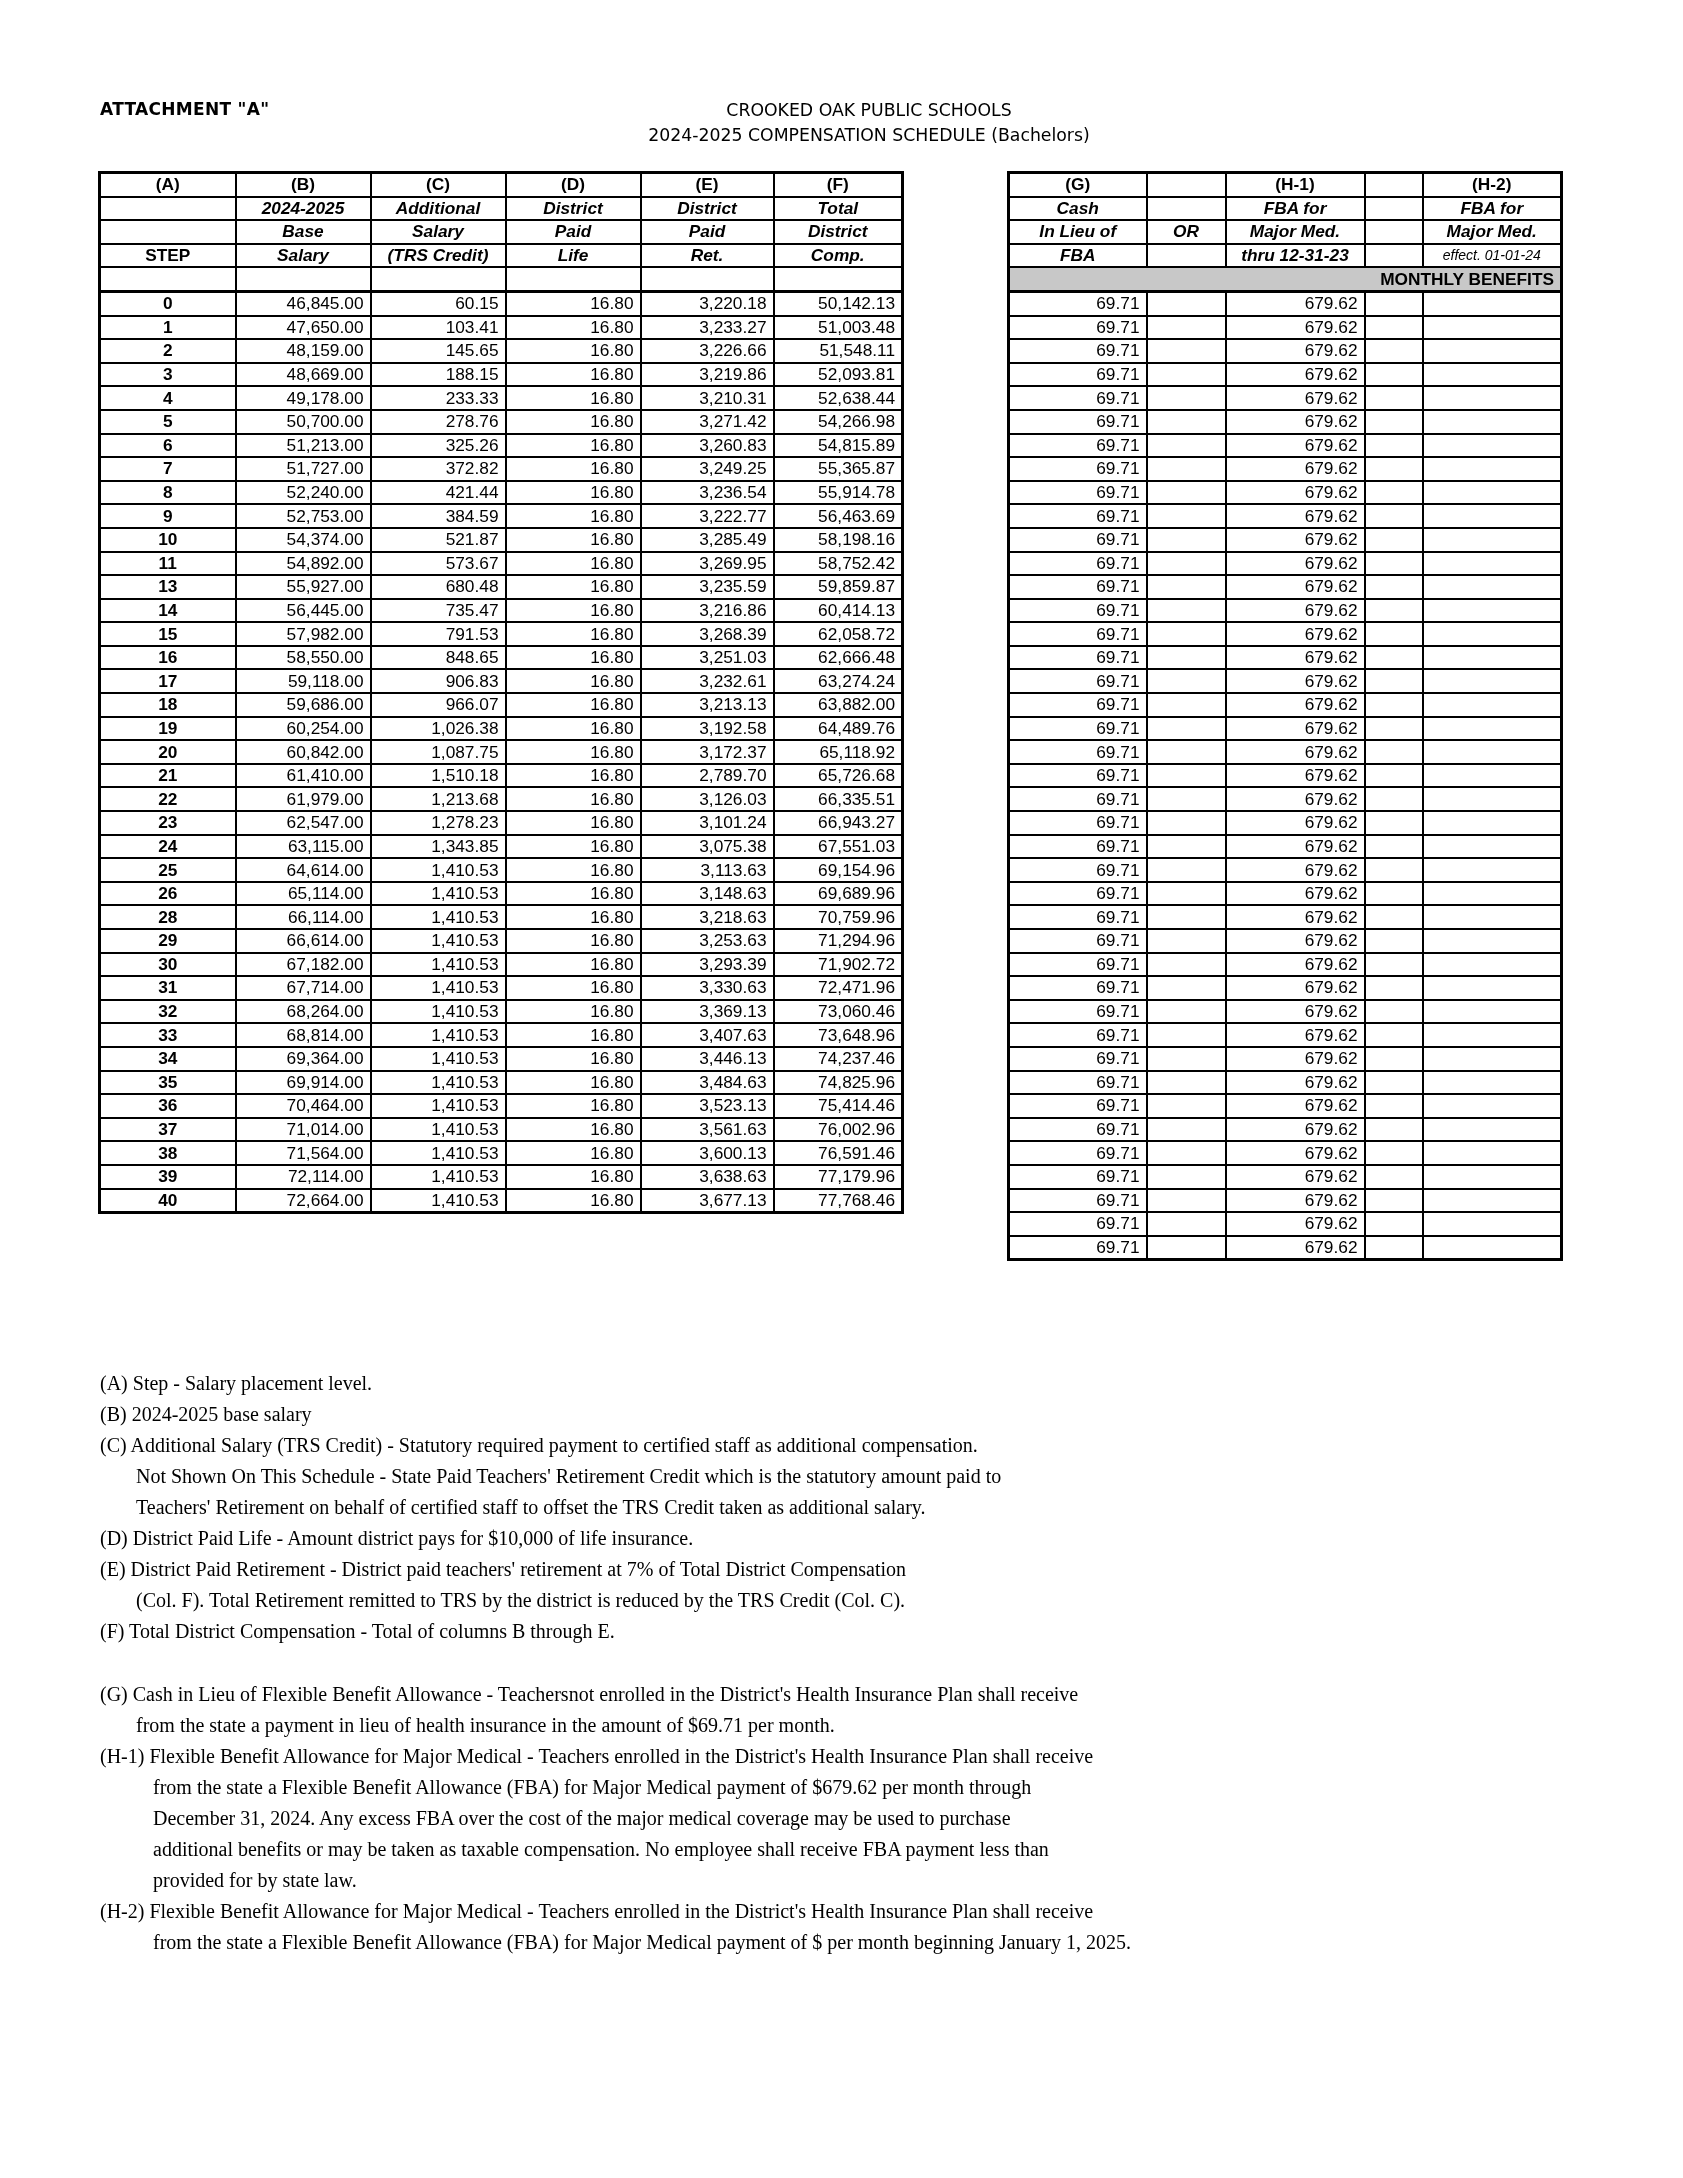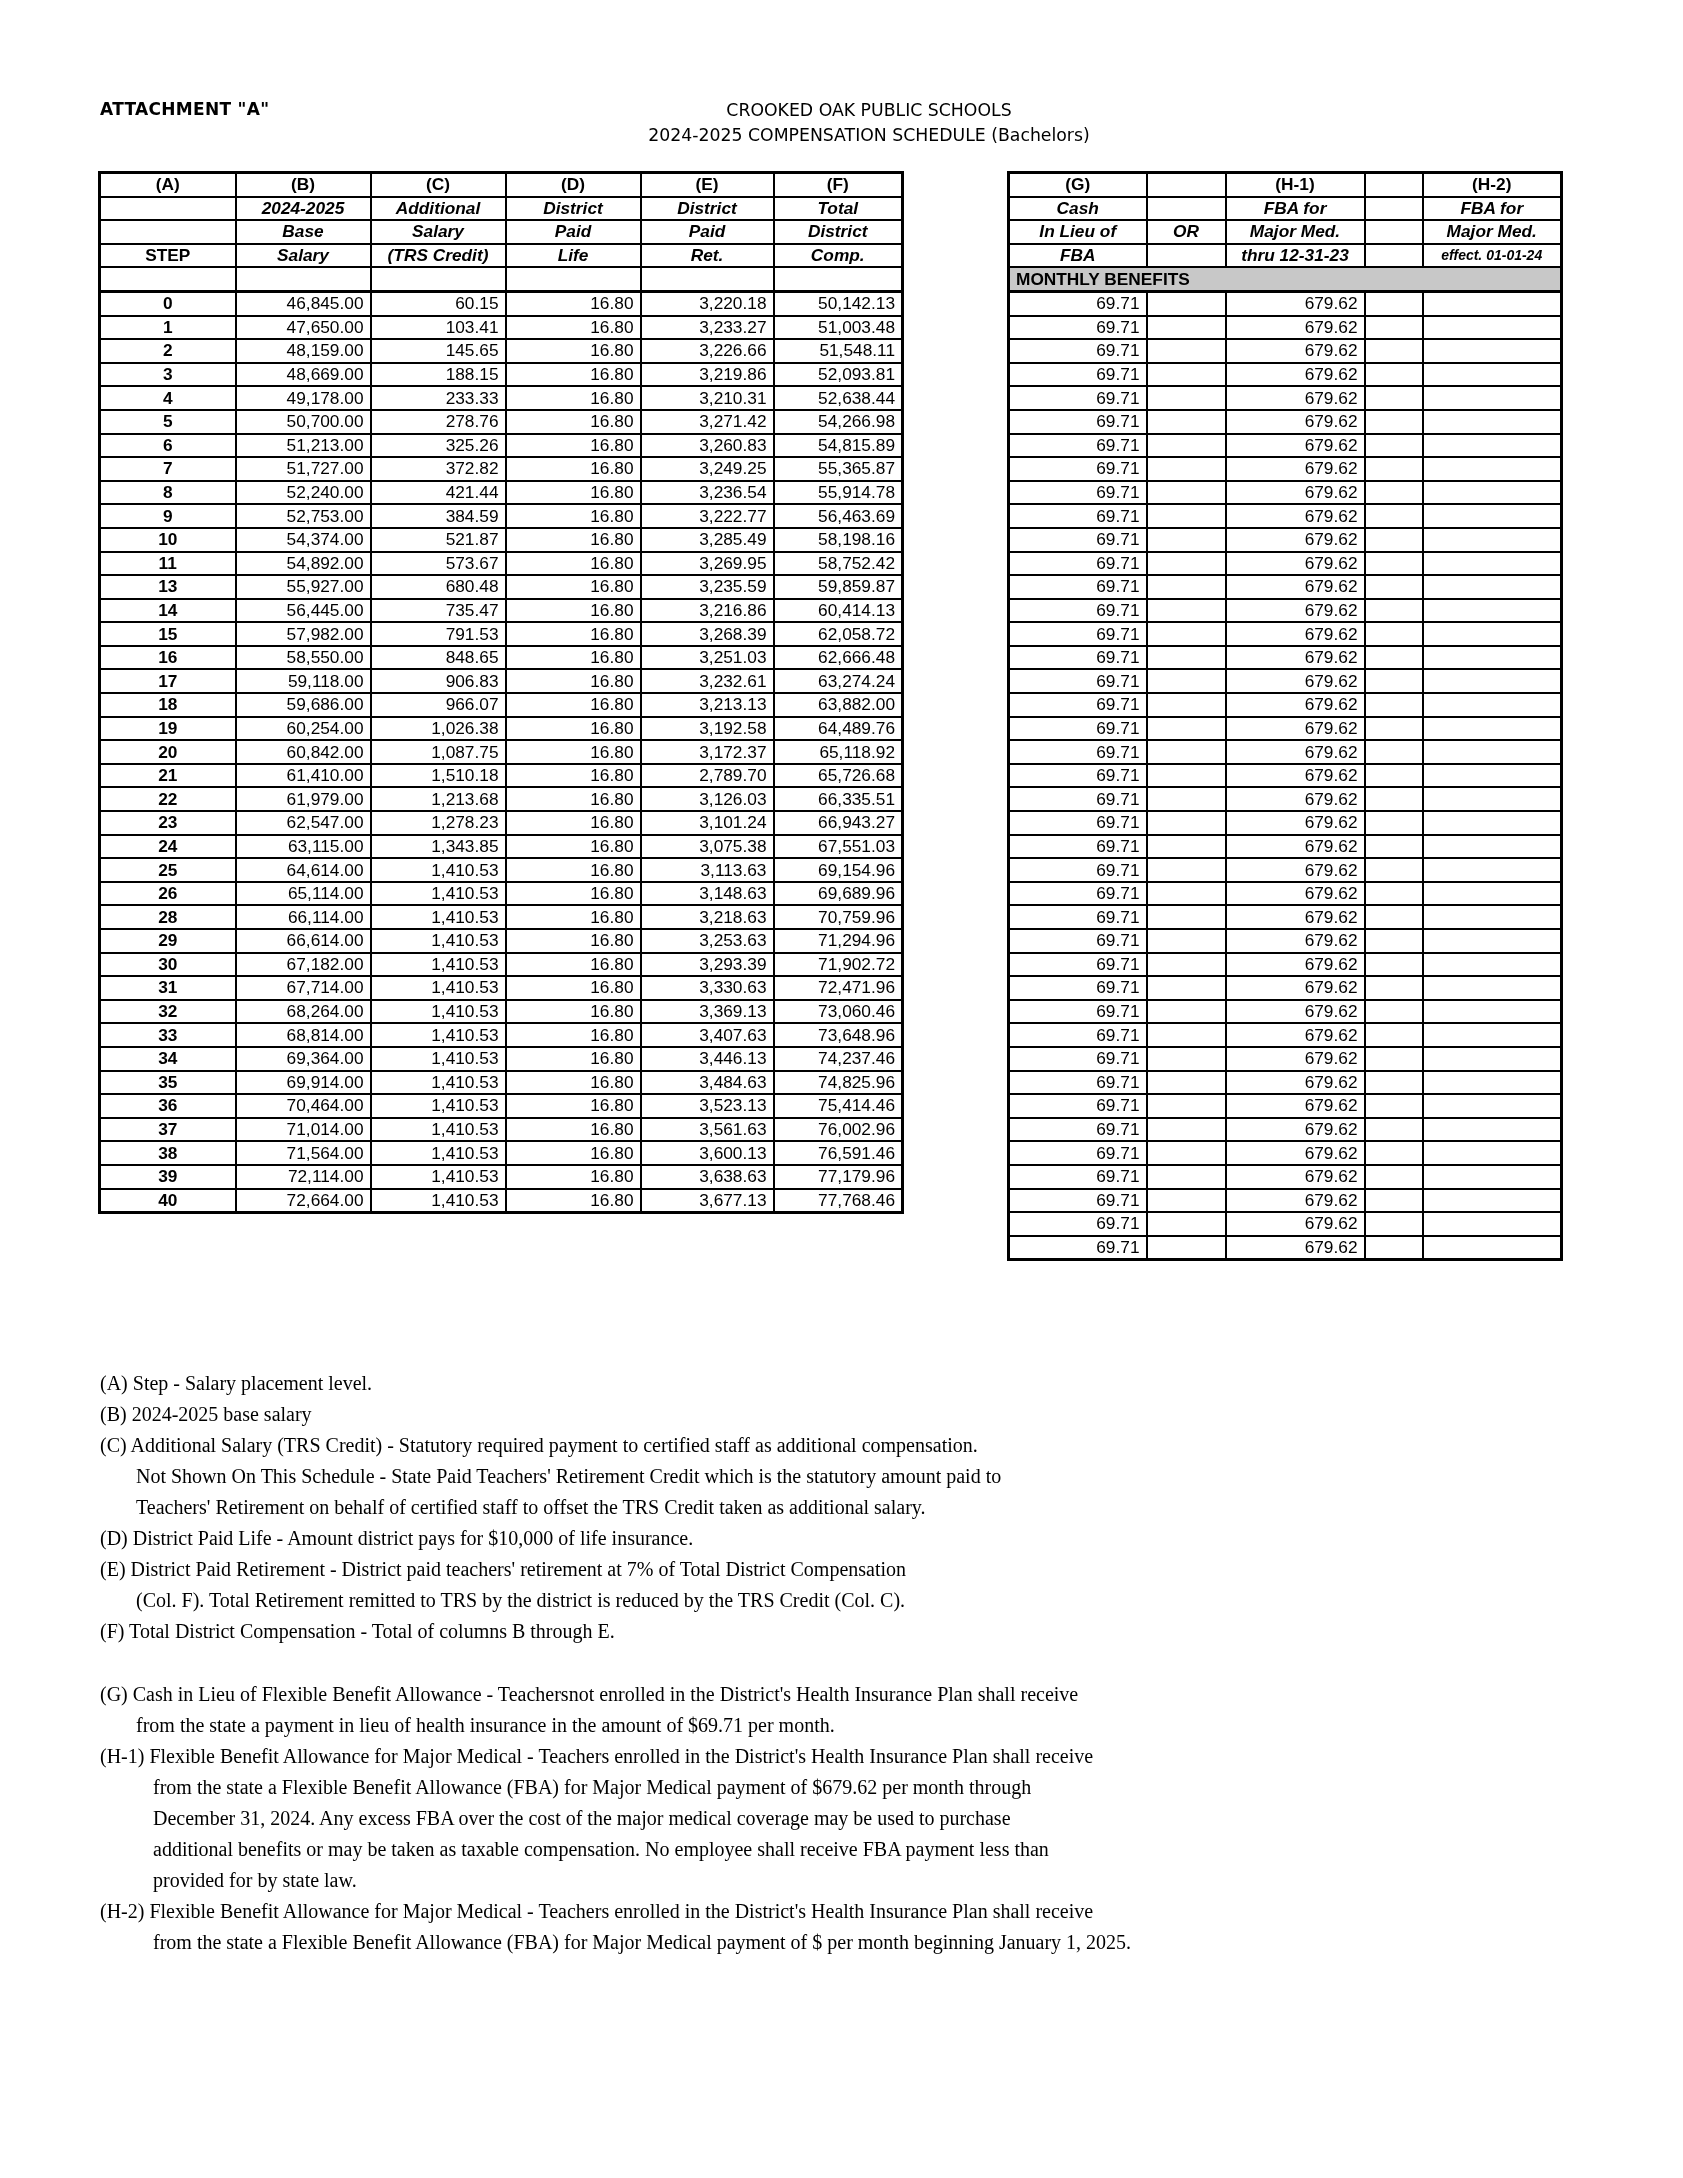--- a/index.html
+++ b/index.html
@@ -10,21 +10,21 @@
   table.sched td { border: 2px solid #000; height: 21.6px; padding: 0 6px; font-size: 17.3px; line-height: 21px; white-space: nowrap; overflow: hidden; }
   #left-table { left: 98px; top: 171px; width: 801px; border: 3px solid #000; }
   #right-table { left: 1007px; top: 171px; width: 552px; border: 3px solid #000; }
   .hdr td { text-align: center; font-weight: bold; }
   .hdr.italic td { font-style: italic; }
   td.code { font-style: normal !important; }
   td.small { font-size: 14px !important; }
   .num { text-align: right; }
   .step { text-align: center; font-weight: bold; }
   tr.data-first td { border-top: 3px solid #000; }
-  .mb td { background: #c8c8c8; text-align: left; font-weight: bold; border-top: 2px solid #000; }
+  .mb td { background: #c8c8c8; text-align: right; font-weight: bold; border-top: 2px solid #000; }
   .notes { position: absolute; left: 100px; font-family: "Liberation Serif", serif; font-size: 20px; line-height: 31px; }
   .notes p { margin: 0; }
   .ind1 { padding-left: 36px; }
   .ind2 { padding-left: 53px; }
 </style>
 </head>
 <body>
 
 <div class="attach">ATTACHMENT "A"</div>
 <div class="title">
@@ -425,21 +425,21 @@
         <td>OR</td>
         <td>Major Med.</td>
         <td></td>
         <td>Major Med.</td>
       </tr>
       <tr class="hdr italic">
         <td>FBA</td>
         <td></td>
         <td>thru 12-31-23</td>
         <td></td>
-        <td class="small" style="font-weight: bold;">effect. 01-01-24</td>
+        <td class="small" style="font-weight: normal;">effect. 01-01-24</td>
       </tr>
       <tr class="mb">
         <td colspan="5">MONTHLY BENEFITS</td>
       </tr>
       <tr class="data-first">
         <td class="num">69.71</td>
         <td class="num"></td>
         <td class="num">679.62</td>
         <td class="num"></td>
         <td class="num"></td>

